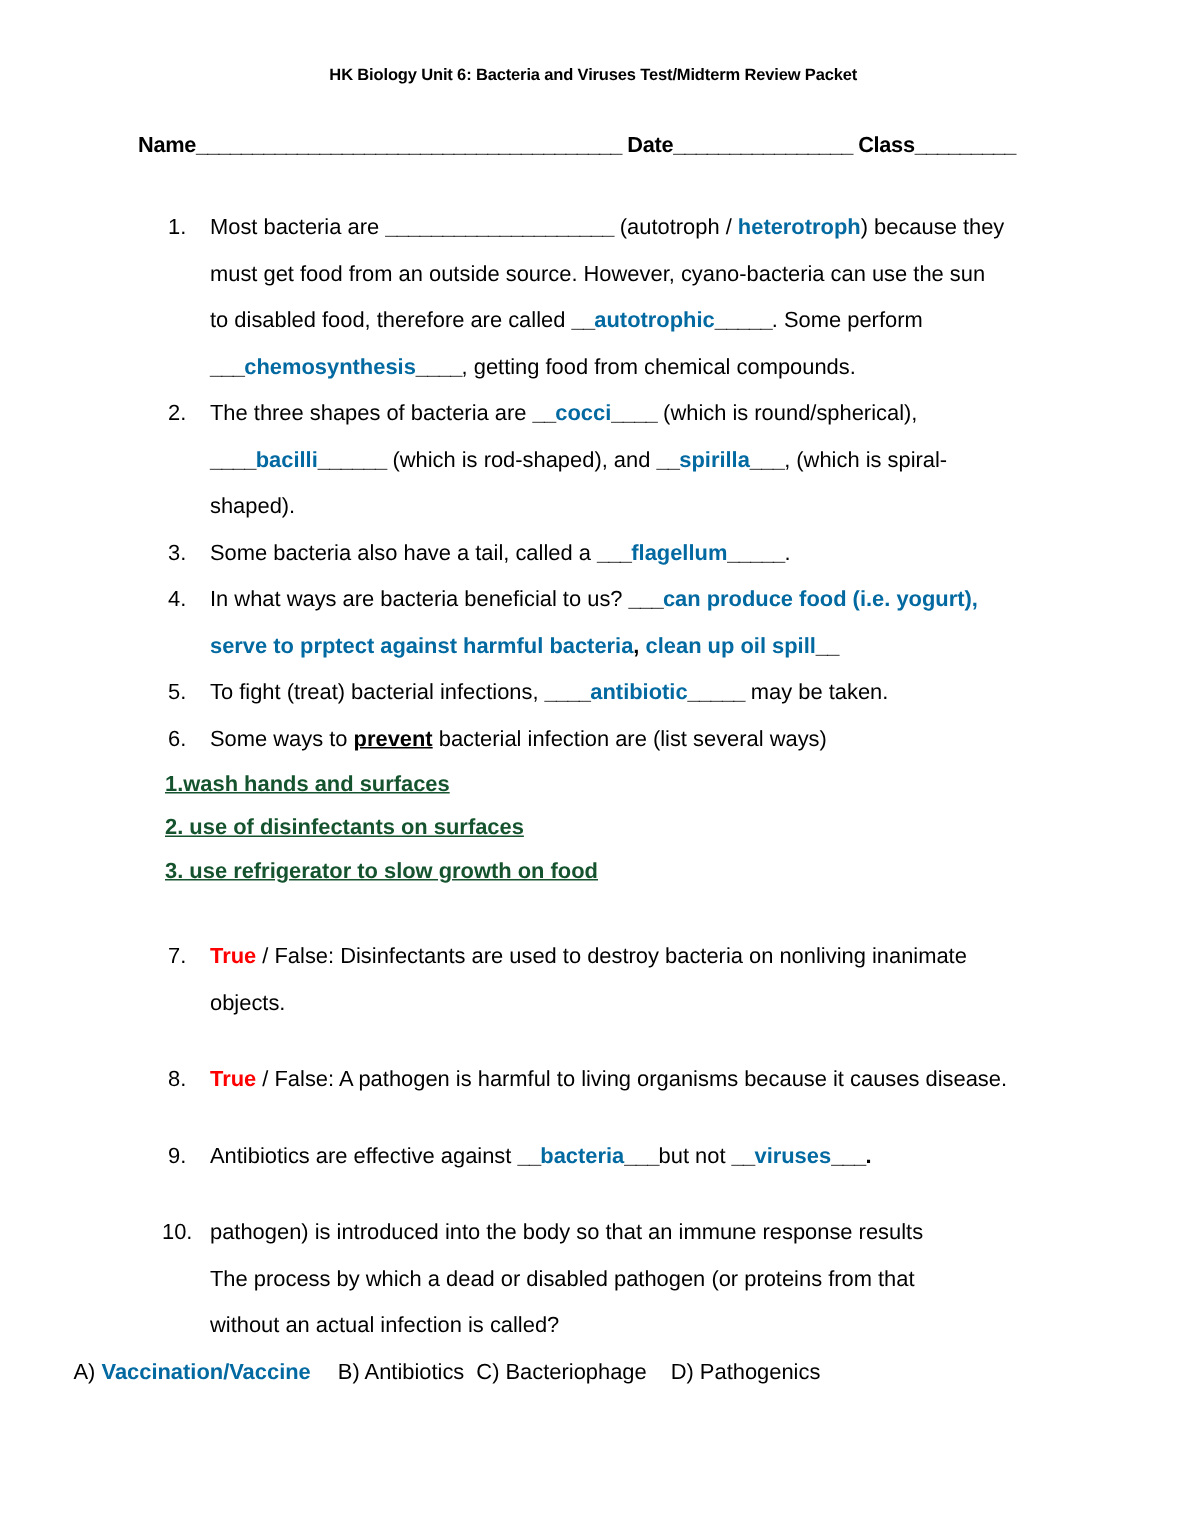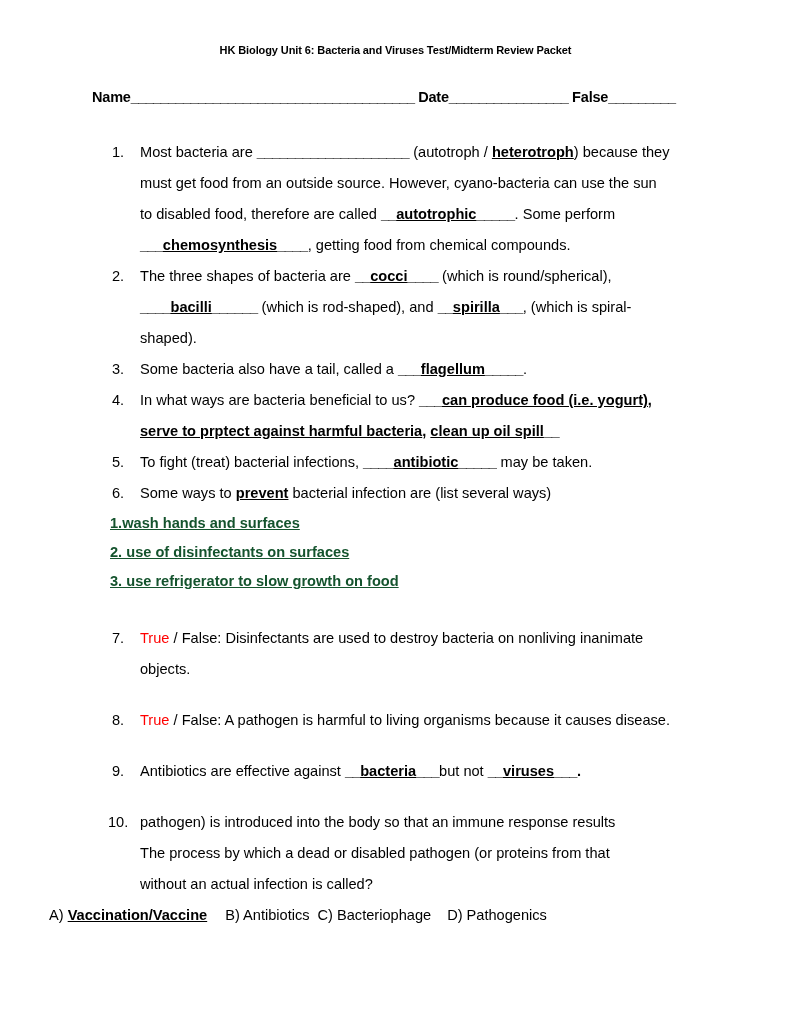--- a/index.html
+++ b/index.html
@@ -81,28 +81,27 @@
     width: 32px;
   }
   .qtext {
     display: block;
   }
   .gap-md { height: 20px; }
   .gap-lg { height: 27px; }
 
   
   .ans {
-    color: #000000;
-    font-weight: bold;
-    text-decoration: underline;
+    color: #0369a1;
+    font-weight: bold;
     text-underline-offset: 1px;
   }
   .ans-plain {
     color: #ff0000;
-    font-weight: normal;
+    font-weight: bold;
   }
   .blk {
     color: #000000;
     font-weight: bold;
     letter-spacing: -0.5px;
   }
   .bu {
     font-weight: bold;
     text-decoration: underline;
     text-underline-offset: 1px;
@@ -140,21 +139,21 @@
   .mc-gap-c { display: inline-block; width: 16px; }
 </style>
 </head>
 <body>
 
 <div class="page">
 
   <div class="doc-title">HK Biology Unit 6: Bacteria and Viruses Test/Midterm Review Packet</div>
 
   <div class="idline">
-    <span>Name</span><span class="blank">______________________________________</span><span> </span><span>Date</span><span class="blank">________________</span><span> </span><span>False</span><span class="blank">_________</span>
+    <span>Name</span><span class="blank">______________________________________</span><span> </span><span>Date</span><span class="blank">________________</span><span> </span><span>Class</span><span class="blank">_________</span>
   </div>
 
   <div class="qlist">
 
     <div class="qrow">
       <span class="qnum">1.</span>
       <span class="qtext"><span>Most bacteria are </span><span class="blk">____________________</span><span> (autotroph / </span><span class="ans">heterotroph</span><span>) because they</span></span>
       <span class="qtext">must get food from an outside source. However, cyano-bacteria can use the sun</span>
       <span class="qtext"><span>to disabled food, therefore are called </span><span class="blk">__</span><span class="ans">autotrophic</span><span class="blk">_____</span><span>. Some perform</span></span>
       <span class="qtext"><span class="blk">___</span><span class="ans">chemosynthesis</span><span class="blk">____</span><span>, getting food from chemical compounds.</span></span>

